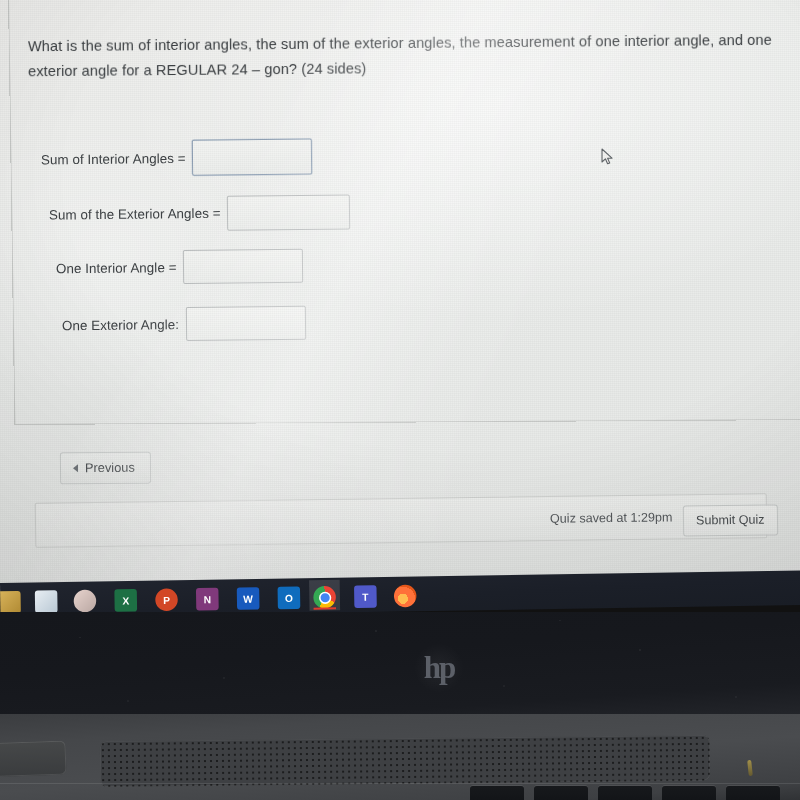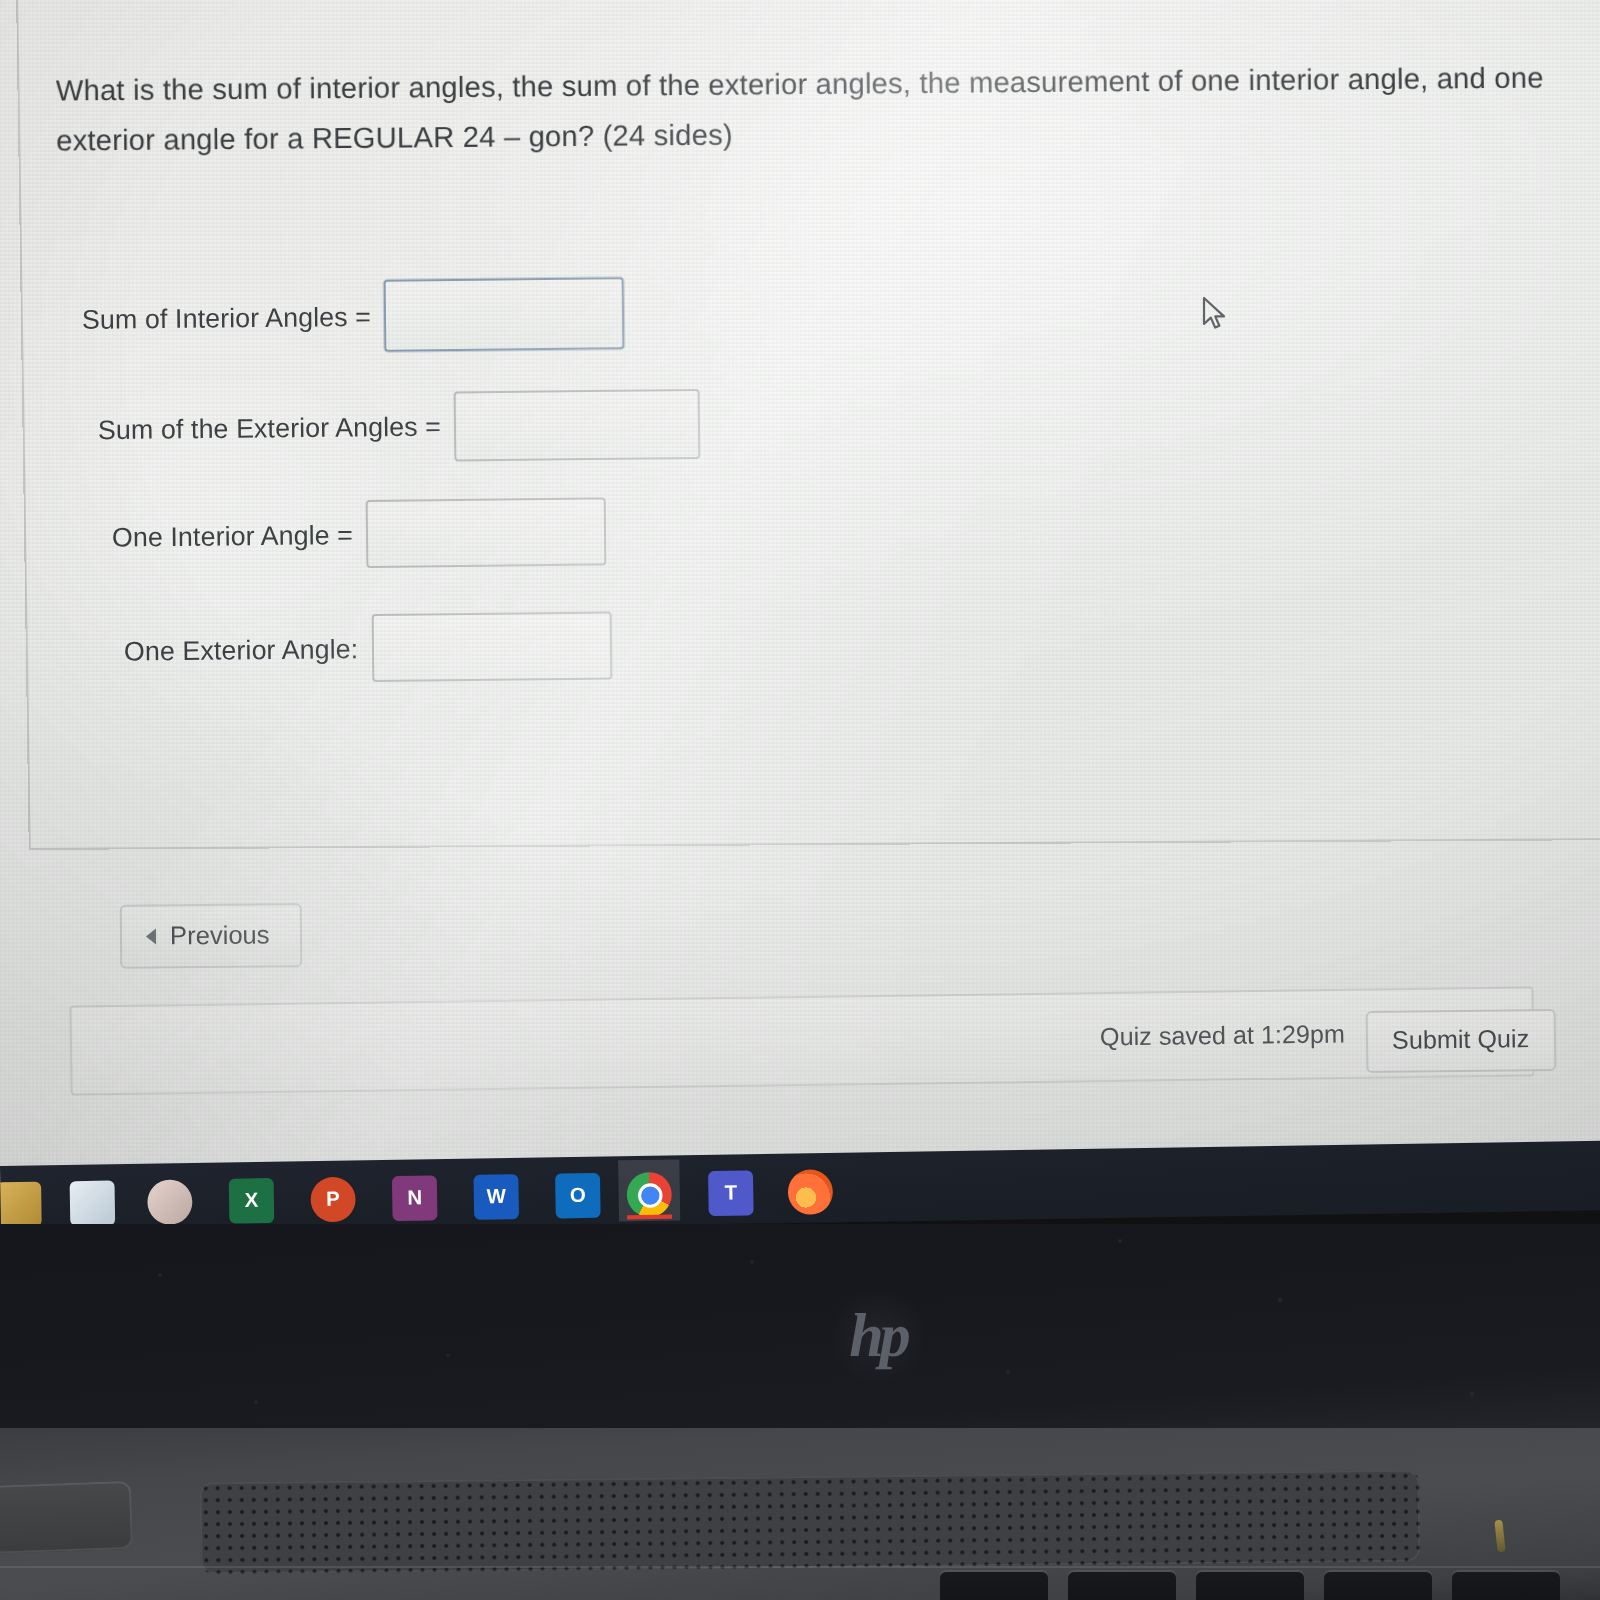--- a/index.html
+++ b/index.html
@@ -141,21 +141,21 @@
       radial-gradient(circle at 63% 70%, rgba(255,255,255,.04) 0 1px, transparent 1px),
       radial-gradient(circle at 80% 36%, rgba(255,255,255,.05) 0 1px, transparent 1px),
       radial-gradient(circle at 92% 80%, rgba(255,255,255,.04) 0 1px, transparent 1px),
       radial-gradient(circle at 16% 84%, rgba(255,255,255,.04) 0 1px, transparent 1px),
       radial-gradient(circle at 70% 8%,  rgba(255,255,255,.05) 0 1px, transparent 1px);
   }
   #hplogo{
     position:absolute;left:414px;top:643px;width:50px;height:50px;
     border-radius:50%;
     display:flex;align-items:center;justify-content:center;
-    font-family:"Liberation Serif",serif;font-style:italic;font-weight:bold;
+    font-family:"Liberation Serif",serif;font-weight:bold;
     font-size:31px;color:#5c6068;letter-spacing:-2px;
     background:radial-gradient(circle,rgba(255,255,255,.05),rgba(255,255,255,0) 70%);
   }
 
   
   #deck{
     position:absolute;left:0;top:714px;width:800px;height:86px;
     background:linear-gradient(176deg,#3b3d40 0%,#45474a 22%,#4a4c4f 55%,#3e4043 88%,#303235 100%);
   }
   #grille{

